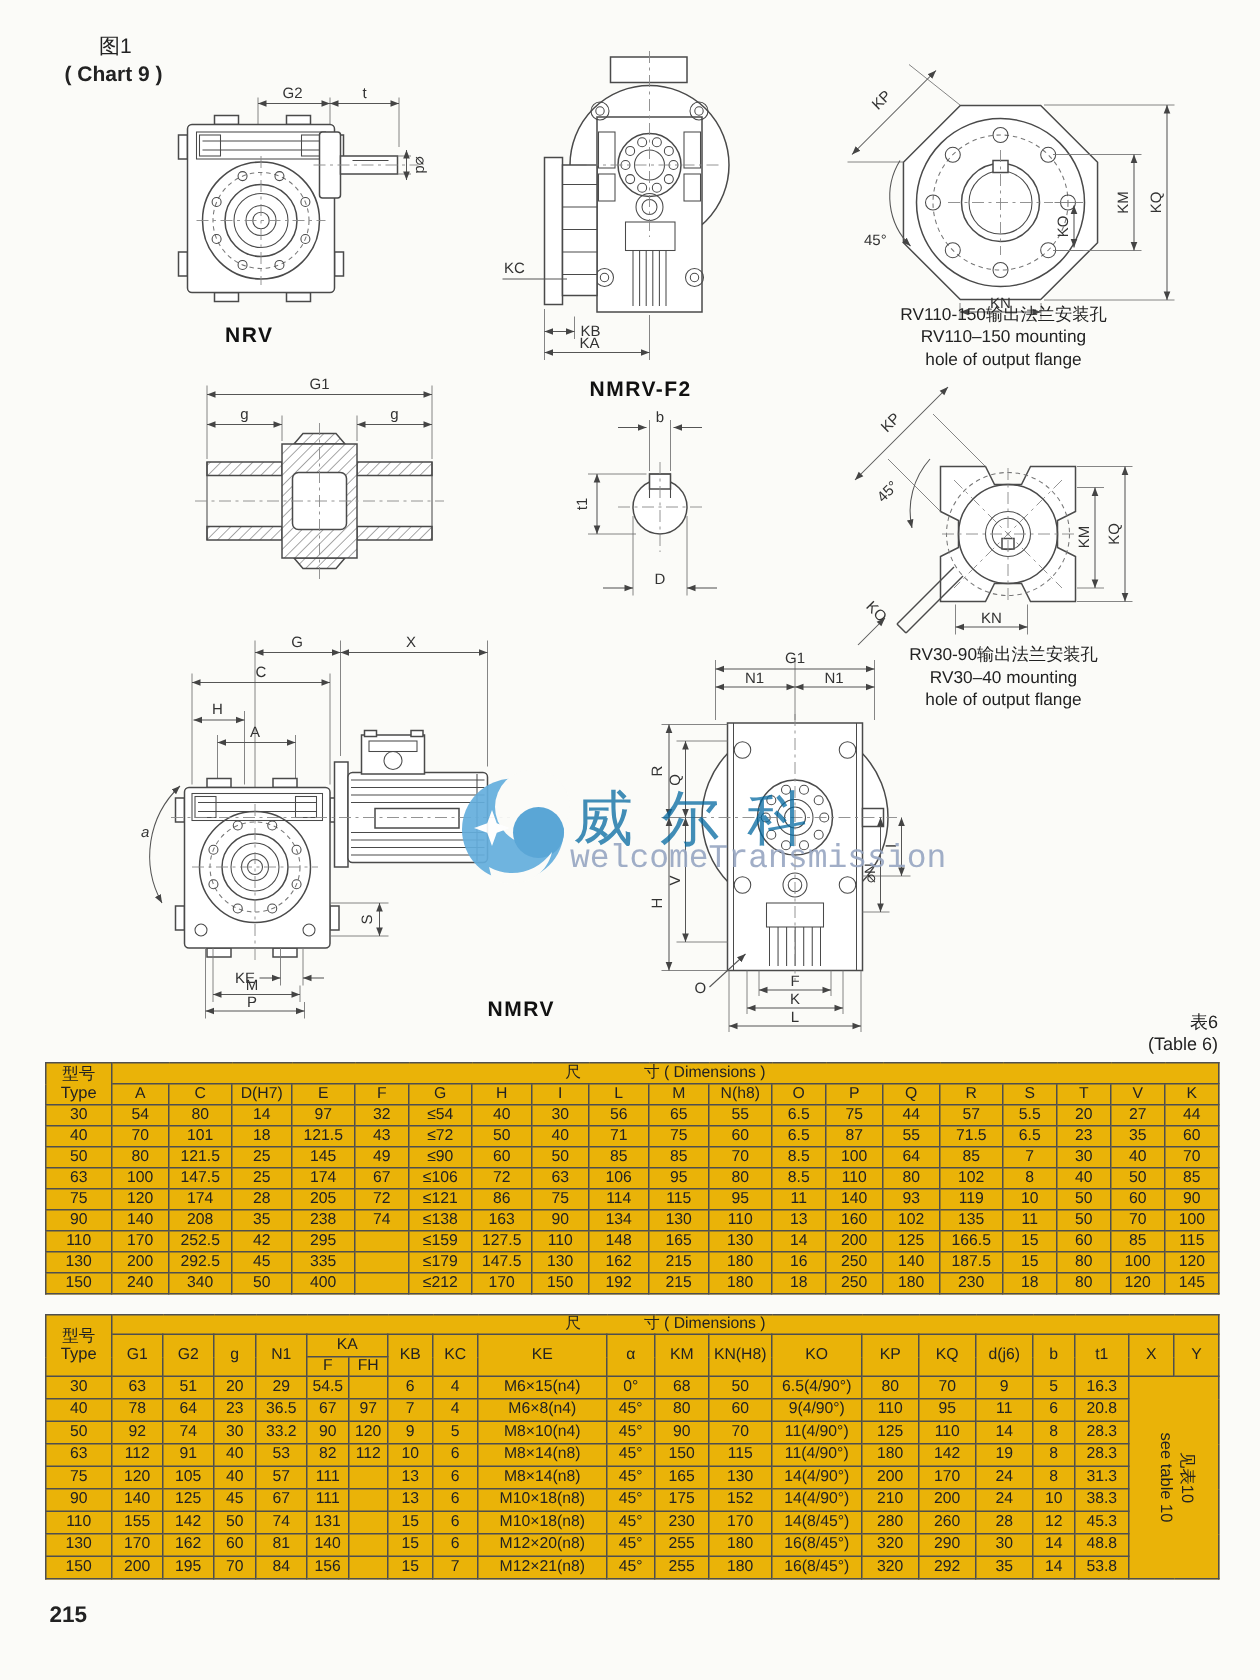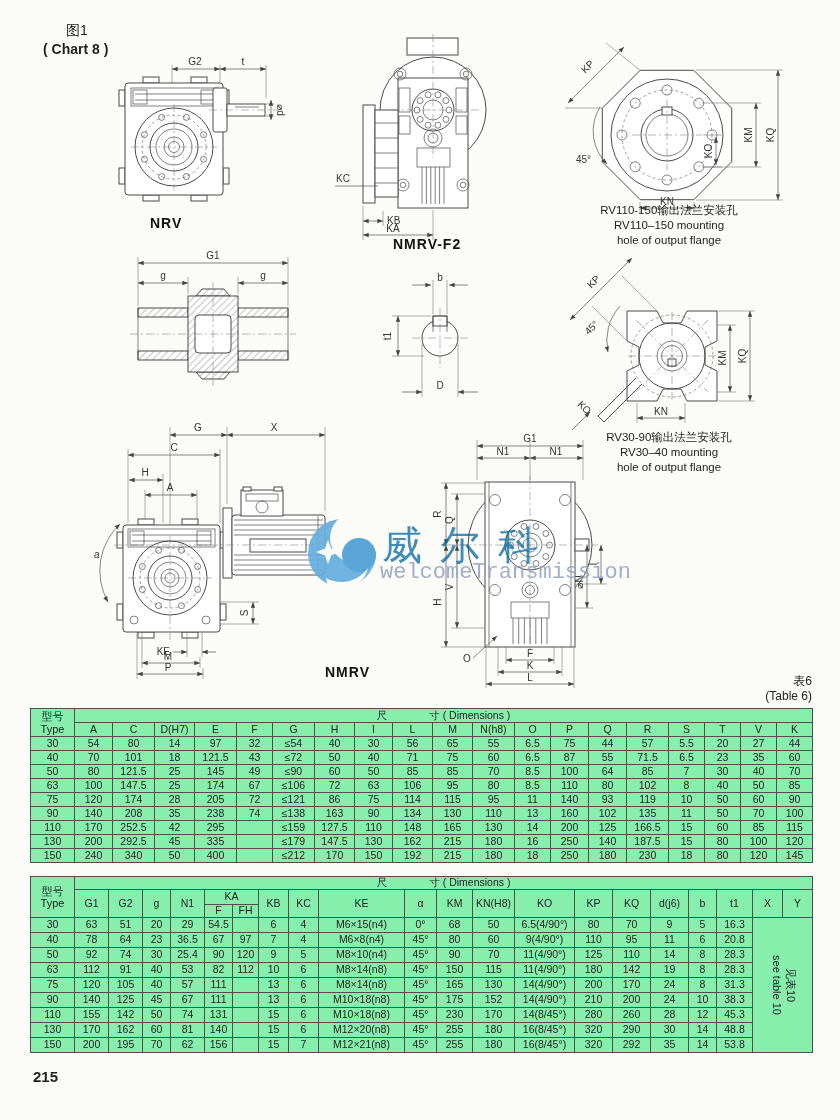--- a/index.html
+++ b/index.html
@@ -11,21 +11,21 @@
   .ln{fill:none;stroke:#4a4a4a;stroke-width:1}
   .lnt{fill:none;stroke:#4a4a4a;stroke-width:.7}
   .fw{fill:#fff;stroke:#4a4a4a;stroke-width:1}
   .fh{fill:url(#ht);stroke:#4a4a4a;stroke-width:1}
   .dim{fill:none;stroke:#555;stroke-width:.7}
   .ext{fill:none;stroke:#777;stroke-width:.6}
   .cl{fill:none;stroke:#888;stroke-width:.6;stroke-dasharray:8 3 2 3}
   .bc{fill:none;stroke:#777;stroke-width:.7;stroke-dasharray:3 2.5}
   .cap{position:absolute;text-align:center;line-height:1.32;color:#222}
   .lbl{position:absolute;font-weight:bold;letter-spacing:1px;color:#111}
-  .tbl{position:absolute;border-collapse:collapse;table-layout:fixed;background:#86efac}
+  .tbl{position:absolute;border-collapse:collapse;table-layout:fixed;background:#eab308}
   .tbl td,.tbl th{border:1px solid #4f4f4f;font-weight:normal;text-align:center;
        padding:0;font-size:10.5px;line-height:1.12;white-space:nowrap;overflow:hidden}
   #table1{left:30px;top:708px;width:782px}
   #table2{left:30px;top:876px;width:782px}
   #table1 tbody td{height:13px}
   #table2 tbody td{height:14px}
   .typehead div{font-size:11px}
   .see-cell{position:relative}
   .see-cell .rot{position:absolute;left:50%;top:50%;
        transform:translate(-50%,-50%) rotate(90deg);font-size:11px;line-height:1.25;
@@ -44,21 +44,21 @@
       <path d="M0,1.5 L9,5 L0,8.5 z" fill="#444"></path>
     </marker>
     <pattern id="ht" width="5" height="5" patternUnits="userSpaceOnUse" patternTransform="rotate(45)">
       <rect width="5" height="5" fill="#fff"></rect>
       <line x1="0" y1="0" x2="0" y2="5" stroke="#8a8a8a" stroke-width="1"></line>
     </pattern>
   </defs>
 </svg>
 
 <div class="abs" style="left:66px;top:22px;font-size:14px;font-weight:normal">图1</div>
-<div class="abs" style="left:43px;top:41px;font-size:14px;font-weight:bold">( Chart 8 )</div>
+<div class="abs" style="left:43px;top:41px;font-size:14px;font-weight:bold">( Chart 9 )</div>
 
 <svg class="draw" style="left:95px;top:56px" width="220" height="172" viewBox="0 0 220 172">
   <line class="ext" x1="77" y1="34" x2="77" y2="9"></line>
     <line class="ext" x1="125" y1="32" x2="125" y2="9"></line>
     <line class="ext" x1="171" y1="42" x2="171" y2="9"></line>
   <line class="dim" x1="77" y1="13" x2="125" y2="13" marker-start="url(#ah)" marker-end="url(#ah)"></line>
   <line class="dim" x1="125" y1="13" x2="171" y2="13" marker-start="url(#ah)" marker-end="url(#ah)"></line>
   <text x="100" y="9" text-anchor="middle">G2</text>
   <text x="148" y="9" text-anchor="middle">t</text>
   <rect class="fw" x="24" y="34" width="6" height="16"></rect>
@@ -151,21 +151,21 @@
   <text x="3" y="154">KC</text>
   <line class="dim" x1="2" y1="158" x2="45" y2="158"></line>
   <line class="ext" x1="30" y1="178" x2="30" y2="212"></line>
     <line class="ext" x1="50" y1="183" x2="50" y2="198"></line>
     <line class="ext" x1="100" y1="182" x2="100" y2="212"></line>
   <line class="dim" x1="30" y1="193" x2="50" y2="193" marker-start="url(#ah)" marker-end="url(#ah)"></line>
   <text x="54" y="196">KB</text>
   <line class="dim" x1="30" y1="207" x2="100" y2="207" marker-start="url(#ah)" marker-end="url(#ah)"></line>
   <text x="60" y="204" text-anchor="middle">KA</text>
 </svg>
-<div class="lbl" style="left:393px;top:236px;font-size:14px">NMRV-F2</div>
+<div class="lbl" style="left:393px;top:251px;font-size:14px">NMRV-F2</div>
 
 <svg class="draw" style="left:562px;top:45px" width="240" height="172" viewBox="0 0 240 172">
   <path class="fw" d="M169.7,116.8 L131.8,154.7 L78.2,154.7 L40.3,116.8 L40.3,63.2 L78.2,25.3 L131.8,25.3 L169.7,63.2 Z"></path>
   <circle class="ln" cx="105" cy="90" r="56"></circle>
   <circle class="bc" cx="105" cy="90" r="45"></circle>
   <circle class="lnt" cx="150" cy="90" r="5"></circle>
     <circle class="lnt" cx="136.8" cy="121.8" r="5"></circle>
     <circle class="lnt" cx="105" cy="135" r="5"></circle>
     <circle class="lnt" cx="73.2" cy="121.8" r="5"></circle>
   <circle class="lnt" cx="60" cy="90" r="5"></circle>
@@ -839,21 +839,21 @@
         <td>95</td>
         <td>11</td>
         <td>6</td>
         <td>20.8</td>
       </tr>
       <tr>
         <td>50</td>
         <td>92</td>
         <td>74</td>
         <td>30</td>
-        <td>25.4</td>
+        <td>33.2</td>
         <td>90</td>
         <td>120</td>
         <td>9</td>
         <td>5</td>
         <td>M8×10(n4)</td>
         <td>45°</td>
         <td>90</td>
         <td>70</td>
         <td>11(4/90°)</td>
         <td>125</td>
@@ -965,21 +965,21 @@
         <td>290</td>
         <td>30</td>
         <td>14</td>
         <td>48.8</td>
       </tr>
       <tr>
         <td>150</td>
         <td>200</td>
         <td>195</td>
         <td>70</td>
-        <td>62</td>
+        <td>84</td>
         <td>156</td>
         <td></td>
         <td>15</td>
         <td>7</td>
         <td>M12×21(n8)</td>
         <td>45°</td>
         <td>255</td>
         <td>180</td>
         <td>16(8/45°)</td>
         <td>320</td>

